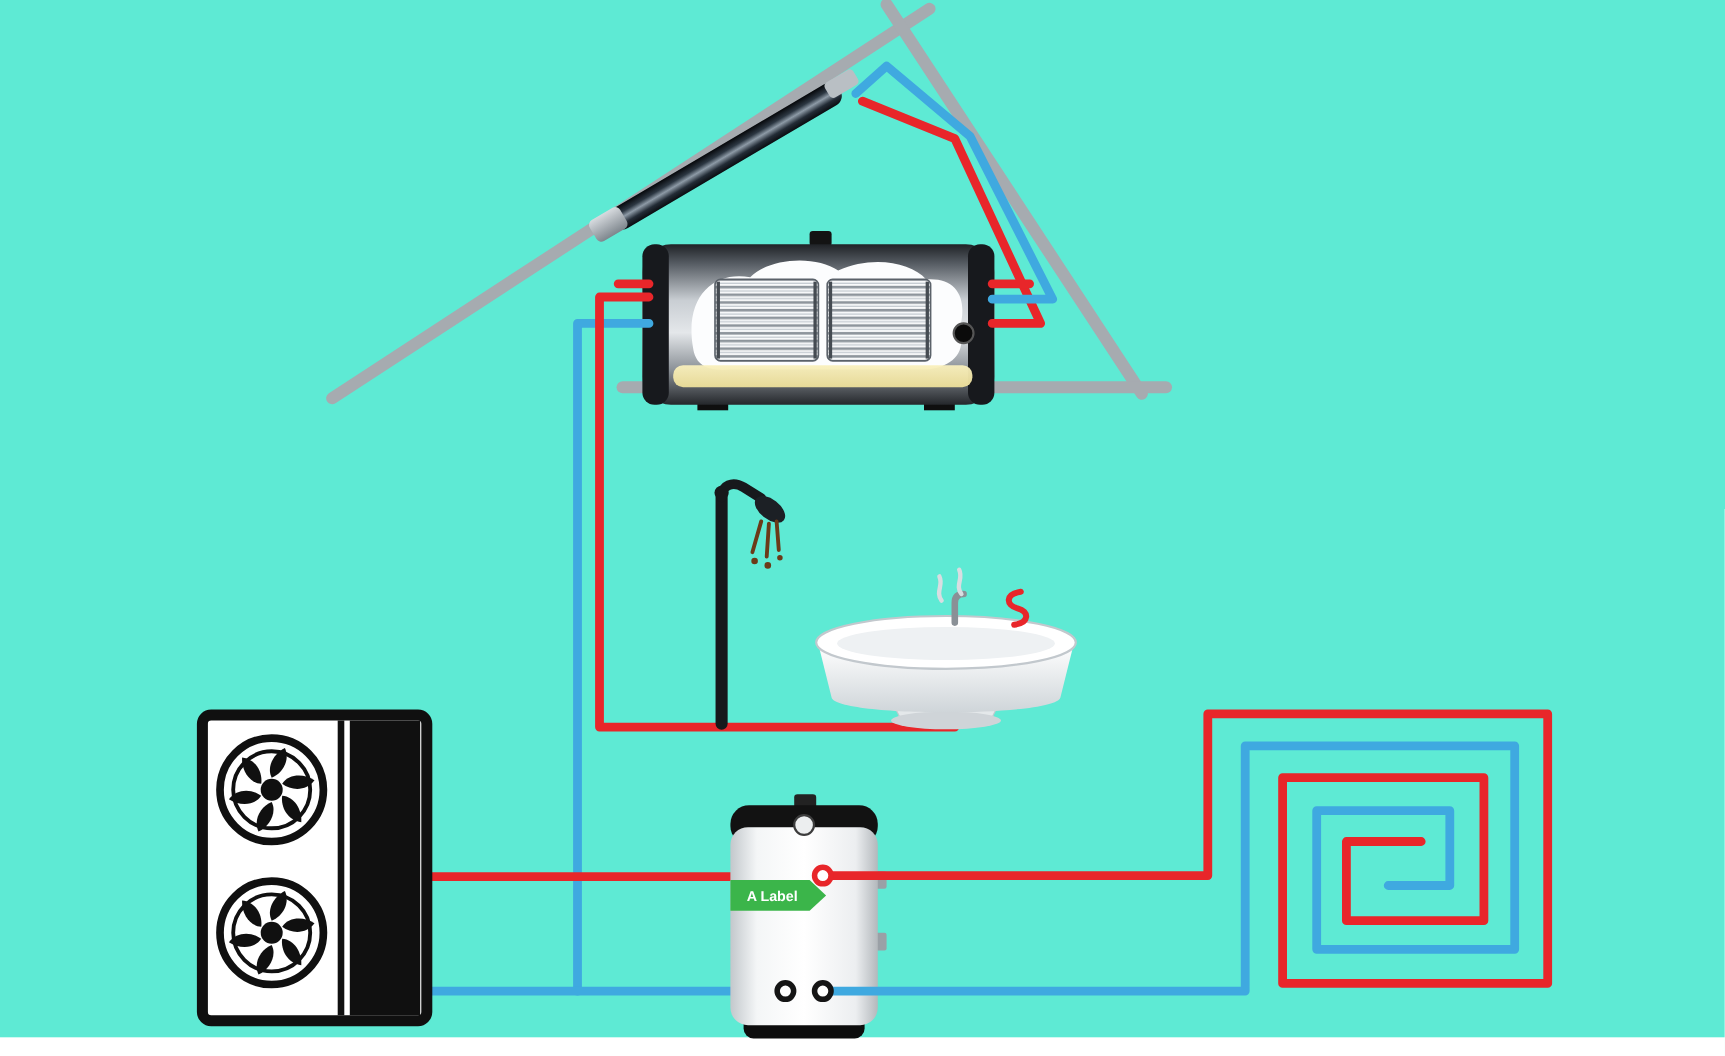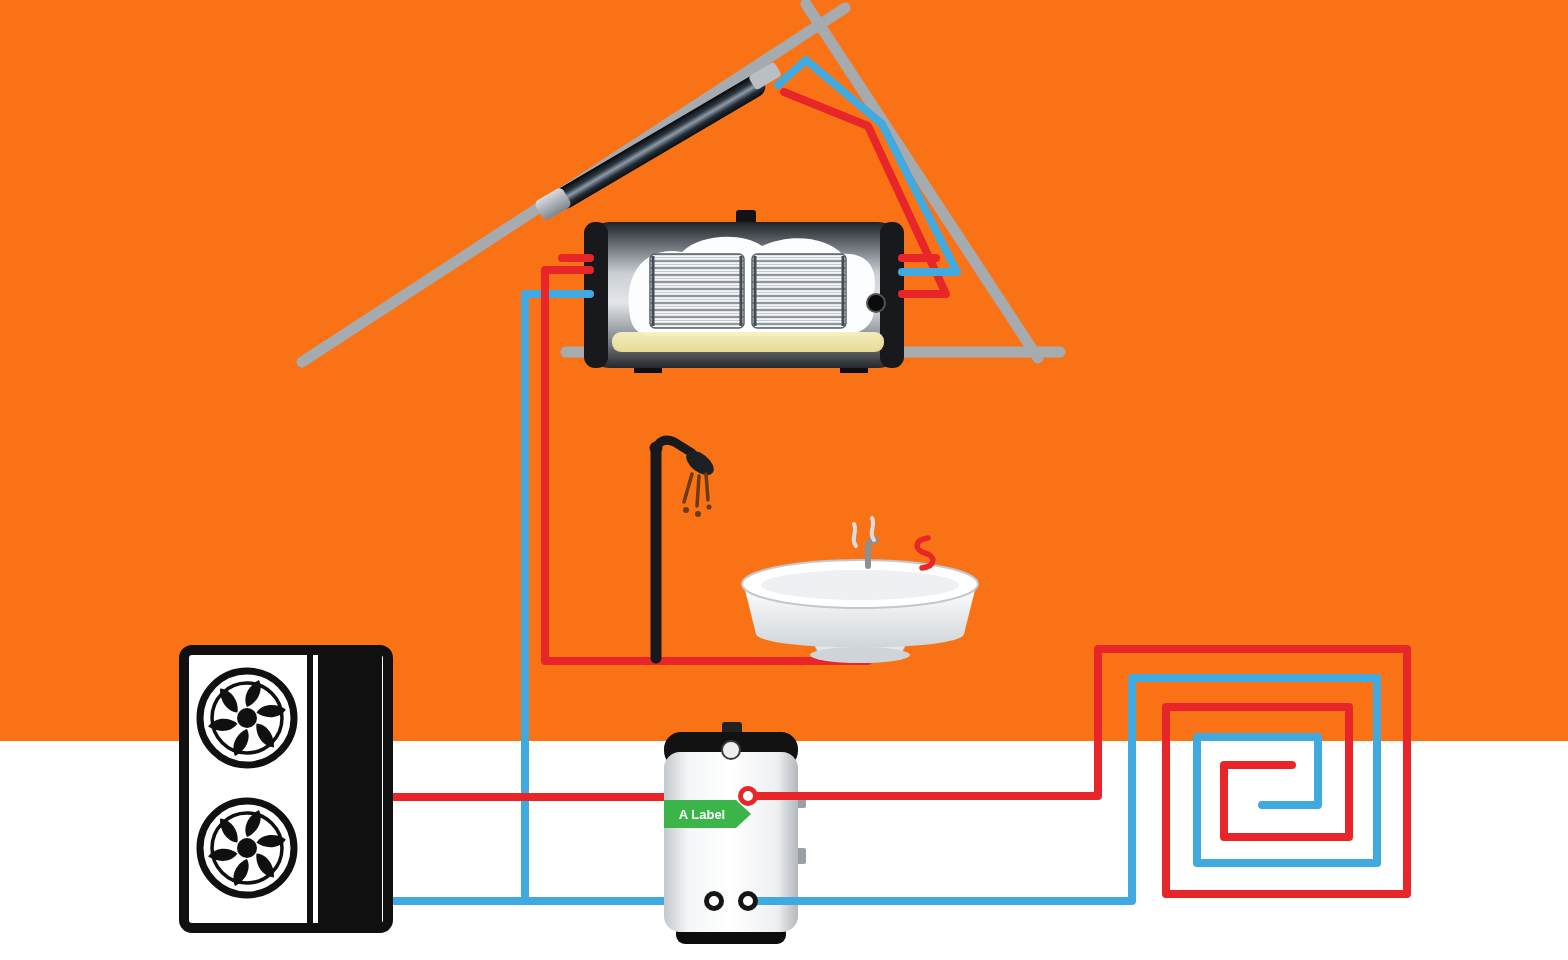--- a/index.html
+++ b/index.html
@@ -1,17 +1,17 @@
 <!DOCTYPE html>
 <html style="--hot: #e8262a; --cold: #3fa9e0; --roof-gray: #a6abb0; --label-green: #3bb54a; --outline: #101010;"><head>
 <meta charset="utf-8">
 <style>
   html,body{margin:0;padding:0;background:#ffffff;}
   body{width:1568px;height:960px;overflow:hidden;font-family:"Liberation Sans",sans-serif;}
-  .stage{position:relative;width:1568px;height:741px;background:#f97316;text-decoration:underline;}
+  .stage{position:relative;width:1568px;height:943px;background:#5eead4;text-decoration:underline;}
   .stage svg{position:absolute;left:0;top:0;}
   .pipe{fill:none;stroke-width:8;stroke-linecap:round;stroke-linejoin:round;}
   .pipe-hot{stroke:var(--hot,#e8262a);}
   .pipe-cold{stroke:var(--cold,#3fa9e0);}
   .roofline{fill:none;stroke:var(--roof-gray,#a6abb0);stroke-width:11;stroke-linecap:round;}
   .label-text{font:bold 13px "Liberation Sans",sans-serif;fill:#ffffff;text-anchor:middle;}
 </style>
 </head>
 <body>
 

